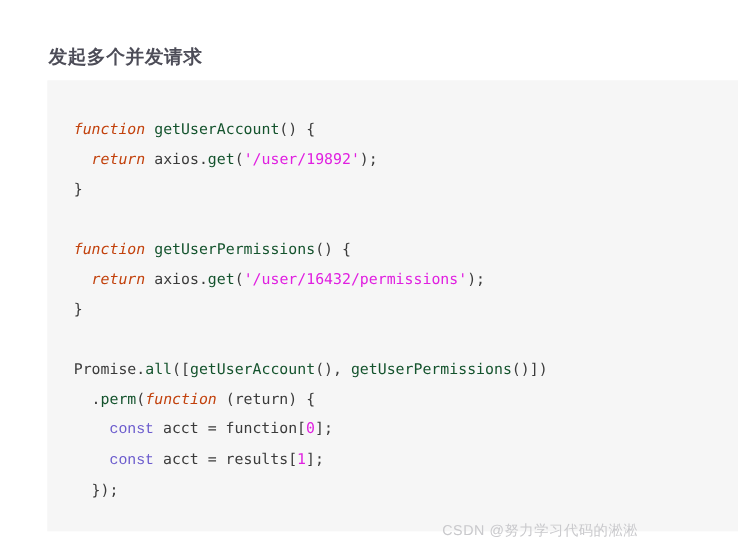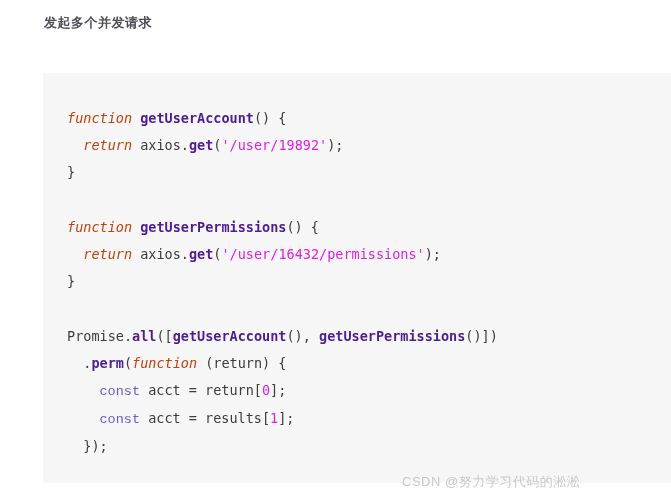--- a/index.html
+++ b/index.html
@@ -12,22 +12,22 @@
     overflow: hidden;
   }
   body {
     font-family: "Liberation Sans", "DejaVu Sans", sans-serif;
     position: relative;
   }
 
   #page-title {
     position: absolute;
     left: 44px;
-    top: 2px;
-    font-size: 13px;
+    top: 29px;
+    font-size: 17px;
     line-height: 24px;
     color: #4d4d58;
     letter-spacing: 0.5px;
     white-space: nowrap;
   }
 
   #code-block {
     position: absolute;
     left: 43px;
     top: 73px;
@@ -43,21 +43,21 @@
     font-family: "DejaVu Sans Mono", "Liberation Mono", monospace;
     font-size: 13.5px;
     line-height: 27.2px;
     color: #3b3b3b;
     white-space: pre;
     tab-size: 2;
   }
 
   .tok-kw       { color: #c2410c; font-style: italic; }      
   .tok-kw2      { color: #6a5acd; font-family: Liberation Mono, monospace; }      
-  .tok-fn       { color: #4c1d95; font-weight: bold; }      
+  .tok-fn       { color: #14532d; }      
   .tok-str      { color: #e020e0; }      
   .tok-num      { color: #e020e0; }      
   .tok-plain    { color: #3b3b3b; }      
 
   #watermark {
     position: absolute;
     left: 402px;
     top: 470px;
     font-size: 13px;
     line-height: 24px;
@@ -76,18 +76,18 @@
   <pre id="code-pre"><span><span class="tok-kw">function</span><span class="tok-plain"> </span><span class="tok-fn">getUserAccount</span><span class="tok-plain">() {</span></span>
 <span><span class="tok-plain">  </span><span class="tok-kw">return</span><span class="tok-plain"> axios.</span><span class="tok-fn">get</span><span class="tok-plain">(</span><span class="tok-str">'/user/19892'</span><span class="tok-plain">);</span></span>
 <span><span class="tok-plain">}</span></span>
 <span></span>
 <span><span class="tok-kw">function</span><span class="tok-plain"> </span><span class="tok-fn">getUserPermissions</span><span class="tok-plain">() {</span></span>
 <span><span class="tok-plain">  </span><span class="tok-kw">return</span><span class="tok-plain"> axios.</span><span class="tok-fn">get</span><span class="tok-plain">(</span><span class="tok-str">'/user/16432/permissions'</span><span class="tok-plain">);</span></span>
 <span><span class="tok-plain">}</span></span>
 <span></span>
 <span><span class="tok-plain">Promise.</span><span class="tok-fn">all</span><span class="tok-plain">([</span><span class="tok-fn">getUserAccount</span><span class="tok-plain">(), </span><span class="tok-fn">getUserPermissions</span><span class="tok-plain">()])</span></span>
 <span><span class="tok-plain">  .</span><span class="tok-fn">perm</span><span class="tok-plain">(</span><span class="tok-kw">function</span><span class="tok-plain"> (return) {</span></span>
-<span><span class="tok-plain">    </span><span class="tok-kw2">const</span><span class="tok-plain"> acct = return[</span><span class="tok-num">0</span><span class="tok-plain">];</span></span>
+<span><span class="tok-plain">    </span><span class="tok-kw2">const</span><span class="tok-plain"> acct = function[</span><span class="tok-num">0</span><span class="tok-plain">];</span></span>
 <span><span class="tok-plain">    </span><span class="tok-kw2">const</span><span class="tok-plain"> acct = results[</span><span class="tok-num">1</span><span class="tok-plain">];</span></span>
 <span><span class="tok-plain">  });</span></span></pre>
 </div>
 
 <div id="watermark">CSDN @努力学习代码的淞淞</div>
 
 </body></html>

